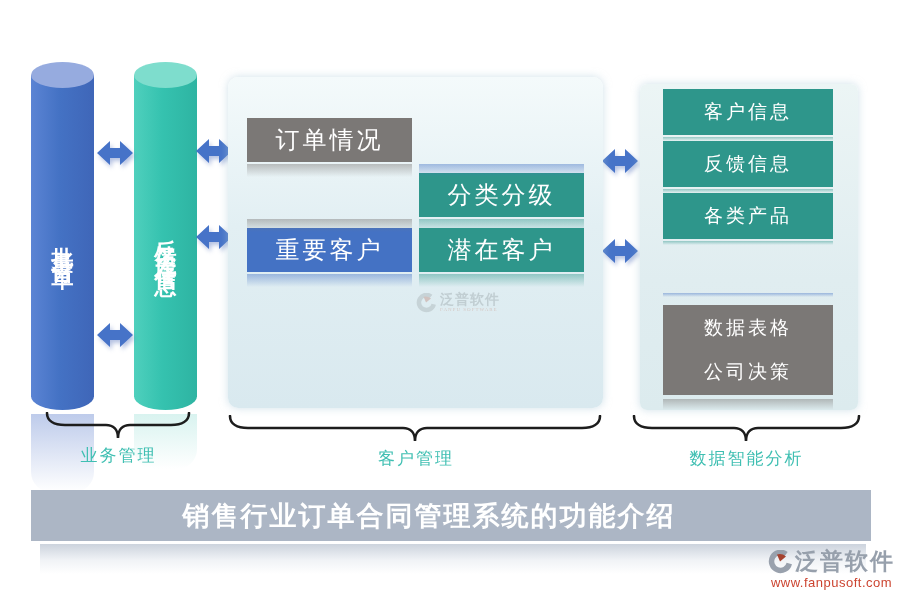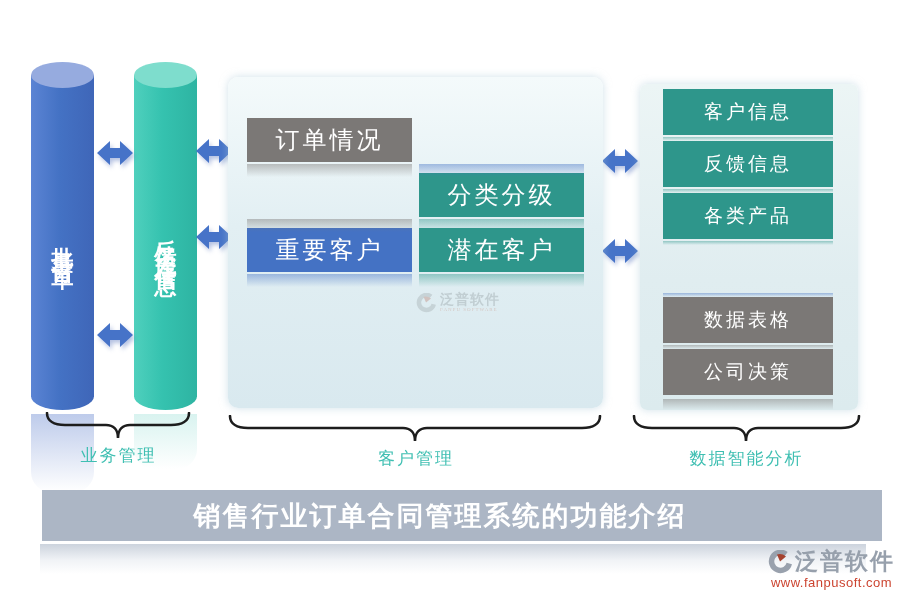--- a/index.html
+++ b/index.html
@@ -42,21 +42,21 @@
   .refl-teal{background:linear-gradient(180deg,rgba(46,150,139,0.45),rgba(46,150,139,0));}
   .mid-blk{width:165px;height:44px;}
   .mid-refl{width:165px;height:13px;}
   .right-blk{left:23px;width:170px;height:46px;font-size:19px;}
   .right-refl{left:23px;width:170px;height:4px;}
   
   .brace{position:absolute;}
   .brace path{stroke:#1d1d1d;stroke-width:2.6;fill:none;stroke-linecap:round;}
   .grp-label{position:absolute;text-align:center;color:#3fbfb2;font-size:17px;letter-spacing:2px;}
   
-  #banner{position:absolute;left:42px;top:490px;width:840px;height:51px;background:#acb6c5;
+  #banner{position:absolute;left:31px;top:490px;width:840px;height:51px;background:#acb6c5;
     display:flex;align-items:center;justify-content:center;padding-right:44px;box-sizing:border-box;}
   #banner span{color:#ffffff;font-size:27px;font-weight:bold;letter-spacing:2px;}
   #banner-refl{position:absolute;left:40px;top:544px;width:826px;height:30px;
     background:linear-gradient(180deg,#ccd3dd 0%,rgba(224,229,236,0.45) 55%,rgba(255,255,255,0) 100%);}
   
   #watermark{position:absolute;left:416px;top:293px;display:flex;align-items:center;gap:4px;opacity:0.55;}
   #watermark .wm-name{color:#aab6ba;font-size:14px;font-weight:bold;letter-spacing:1px;line-height:14px;}
   #watermark .wm-sub{color:#cba89d;font-size:5px;letter-spacing:1px;line-height:6px;}
   
   #logo{position:absolute;left:768px;top:550px;}
@@ -125,21 +125,21 @@
         <div class="wm-name">泛普软件</div>
         <div class="wm-sub">FANPU SOFTWARE</div>
       </div>
     </div>
   </div>
 
   <div class="panel" id="right-panel">
     <div class="blk right-blk teal" style="top:5px;">客户信息</div>
     <div class="blk right-blk teal" style="top:57px;">反馈信息</div>
     <div class="blk right-blk teal" style="top:109px;">各类产品</div>
-    <div class="blk right-blk gray" style="top:213px;">数据表格</div>
+    <div class="blk right-blk gray" style="top:221px;">数据表格</div>
     <div class="blk right-blk gray" style="top:265px;">公司决策</div>
     <div class="blk-refl right-refl refl-teal" style="top:53px;"></div>
     <div class="blk-refl right-refl refl-teal" style="top:105px;"></div>
     <div class="blk-refl right-refl refl-teal" style="top:157px;"></div>
     <div class="blk-refl right-refl refl-blue" style="top:209px;"></div>
     <div class="blk-refl right-refl refl-gray" style="top:261px;"></div>
     <div class="blk-refl right-refl refl-gray" style="top:315px;height:11px;"></div>
   </div>
 
   <svg class="brace" style="left:45px;top:412px;" width="146" height="30" viewBox="0 0 146 30">

